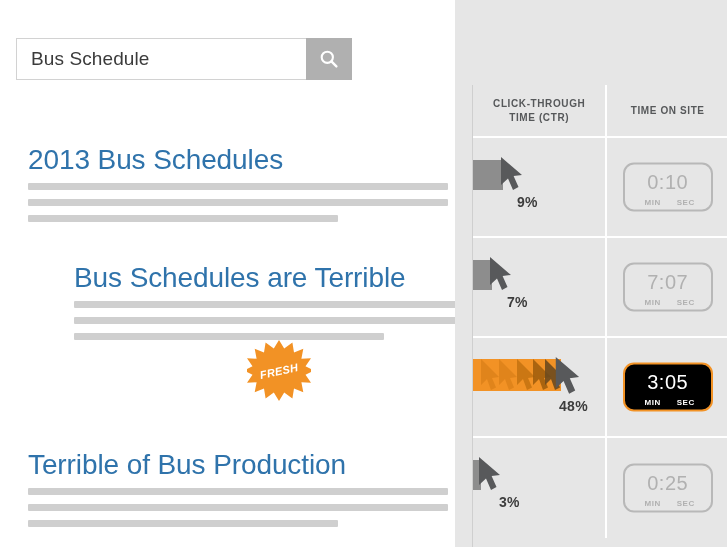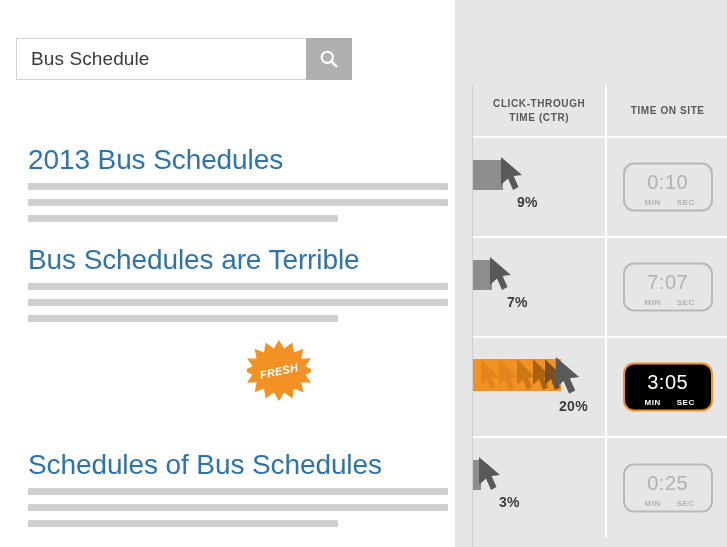--- a/index.html
+++ b/index.html
@@ -260,32 +260,32 @@
 
   <div class="result" style="top:148px;">
     <div class="result-title">2013 Bus Schedules</div>
     <div class="snippet">
       <div class="snip-line w-full"></div>
       <div class="snip-line w-full"></div>
       <div class="snip-line w-short"></div>
     </div>
   </div>
 
-  <div class="result" style="top:248px;">
+  <div class="result" style="top:266px;margin-left:46px;">
     <div class="result-title">Bus Schedules are Terrible</div>
     <div class="snippet">
       <div class="snip-line w-full"></div>
       <div class="snip-line w-full"></div>
       <div class="snip-line w-short"></div>
     </div>
   </div>
 
 
   <div class="result" style="top:453px;">
-    <div class="result-title">Schedules of Bus Schedules</div>
+    <div class="result-title">Terrible of Bus Production</div>
     <div class="snippet">
       <div class="snip-line w-full"></div>
       <div class="snip-line w-full"></div>
       <div class="snip-line w-short"></div>
     </div>
   </div>
 
   <div id="fresh-badge">
     <svg width="64" height="64" viewBox="0 0 64 64" aria-hidden="true">
       <polygon fill="#f29225" points="32,1 37.2,9.6 45.4,3.6 47,13.5 56.3,9.8 54.4,19.7 64,19.2 58.5,27.2 67,31.5 58.5,35.8 64,43.8 54.4,43.3 56.3,53.2 47,49.5 45.4,59.4 37.2,53.4 32,62 26.8,53.4 18.6,59.4 17,49.5 7.7,53.2 9.6,43.3 0,43.8 5.5,35.8 -3,31.5 5.5,27.2 0,19.2 9.6,19.7 7.7,9.8 17,13.5 18.6,3.6 26.8,9.6"></polygon>
@@ -367,21 +367,21 @@
             <polygon fill="#d97f18" opacity="0.75" points="26,0 26,26 32,20 36,31 41,28.6 37,19 44,18"></polygon>
             <polygon fill="#c0700f" opacity="0.8" points="44,0 44,26 50,20 54,31 59,28.6 55,19 62,18"></polygon>
             <polygon fill="#9e5c0c" opacity="0.85" points="60,0 60,26 66,20 70,31 75,28.6 71,19 78,18"></polygon>
             <polygon fill="#6d4a1e" opacity="0.9" points="72,0 72,26 78,20 82,31 87,28.6 83,19 90,18"></polygon>
           </svg>
           <div class="ctr-cursor" style="left:80px; top:18px;">
             <svg width="30" height="40" viewBox="0 0 26 36" aria-hidden="true">
               <polygon fill="#58595b" points="2,1 2,29 9,22.5 14,34 19.5,31 14.6,20 23,19"></polygon>
             </svg>
           </div>
-          <div class="ctr-pct" style="left:86px; top:60px;">20%</div>
+          <div class="ctr-pct" style="left:86px; top:60px;">48%</div>
         </div>
       </div>
       <div class="m-cell col-time">
         <div class="timer hot">
           <div class="timer-digits">3:05</div>
           <div class="timer-labels">
             <span>MIN</span>
             <span>SEC</span>
           </div>
         </div>

